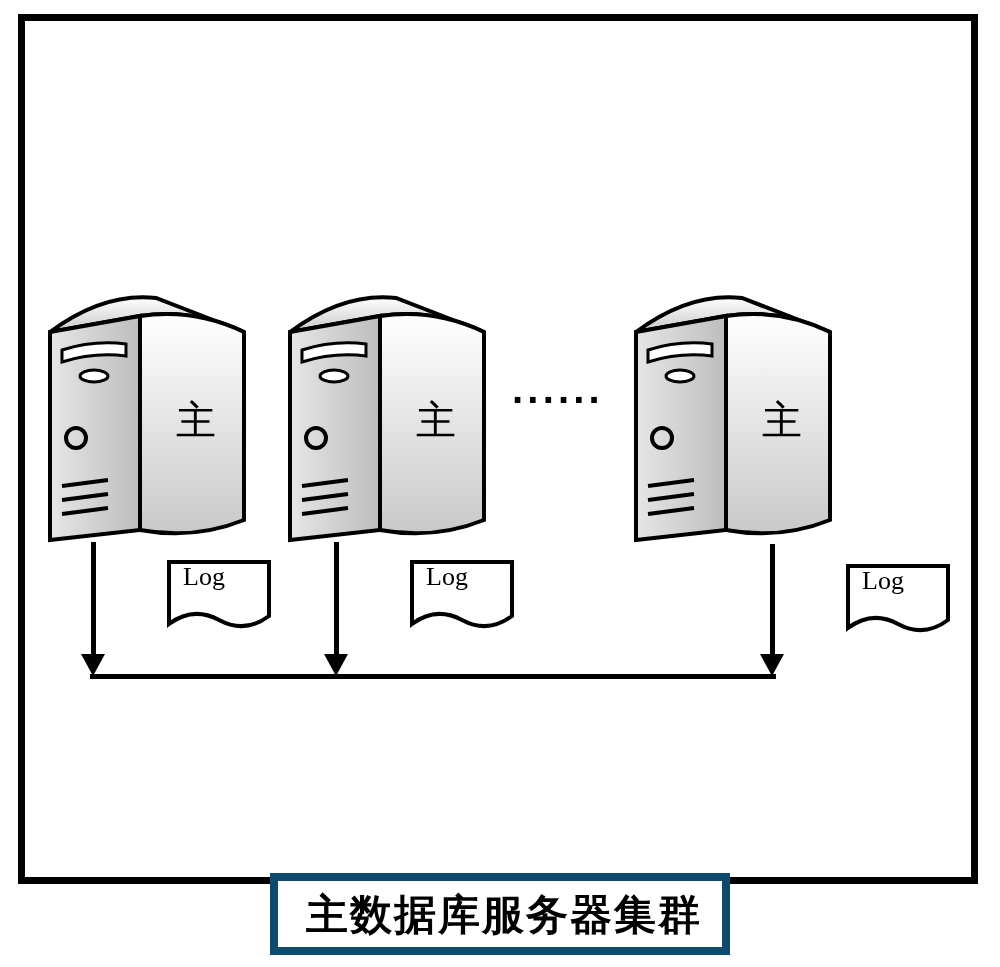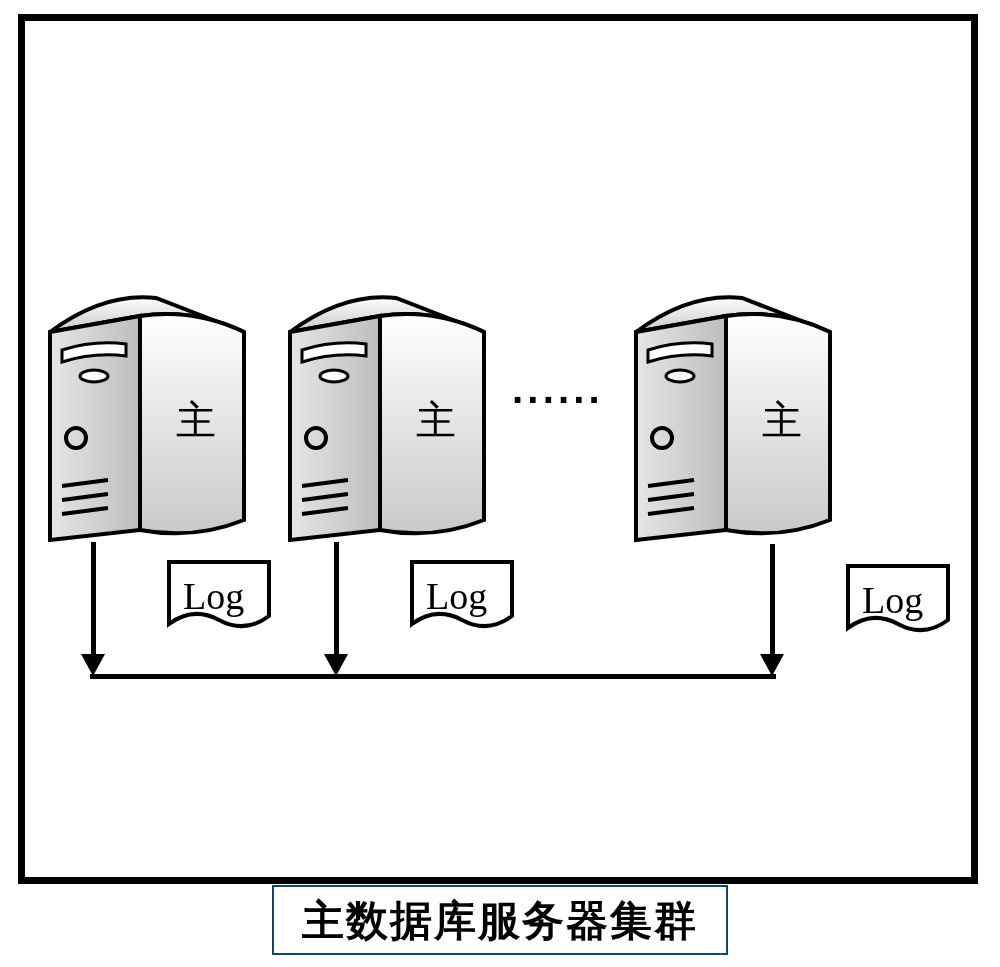--- a/index.html
+++ b/index.html
@@ -55,45 +55,45 @@
     flex-shrink: 0;
   }
   .log-doc {
     position: absolute;
     width: 110px;
     height: 78px;
   }
   .log-doc svg { display:block; }
   .log-text {
     position: absolute;
-    top: 16px;
+    top: 4px;
     left: 18px;
     font-family: "Times New Roman", serif;
-    font-size: 38px;
+    font-size: 26px;
   }
   
   .connector {
     position: absolute;
     background: #000;
   }
   .arrowhead {
     position: absolute;
     width: 0;
     height: 0;
     border-left: 12px solid transparent;
     border-right: 12px solid transparent;
     border-top: 22px solid #000;
   }
   .caption-box {
     position: absolute;
     bottom: 12px;
     left: 50%;
     transform: translateX(-50%);
-    border: 2px solid #0c4a6e;
-    padding: 6px 28px 4px 28px;
+    border: 8px solid #0c4a6e;
+    padding: 6px 20px 4px 28px;
     background: #fff;
     font-size: 42px;
     font-weight: 700;
     font-family: "SimHei","Heiti SC","Microsoft YaHei",sans-serif;
     letter-spacing: 2px;
   }
 </style>
 </head>
 <body>
 

